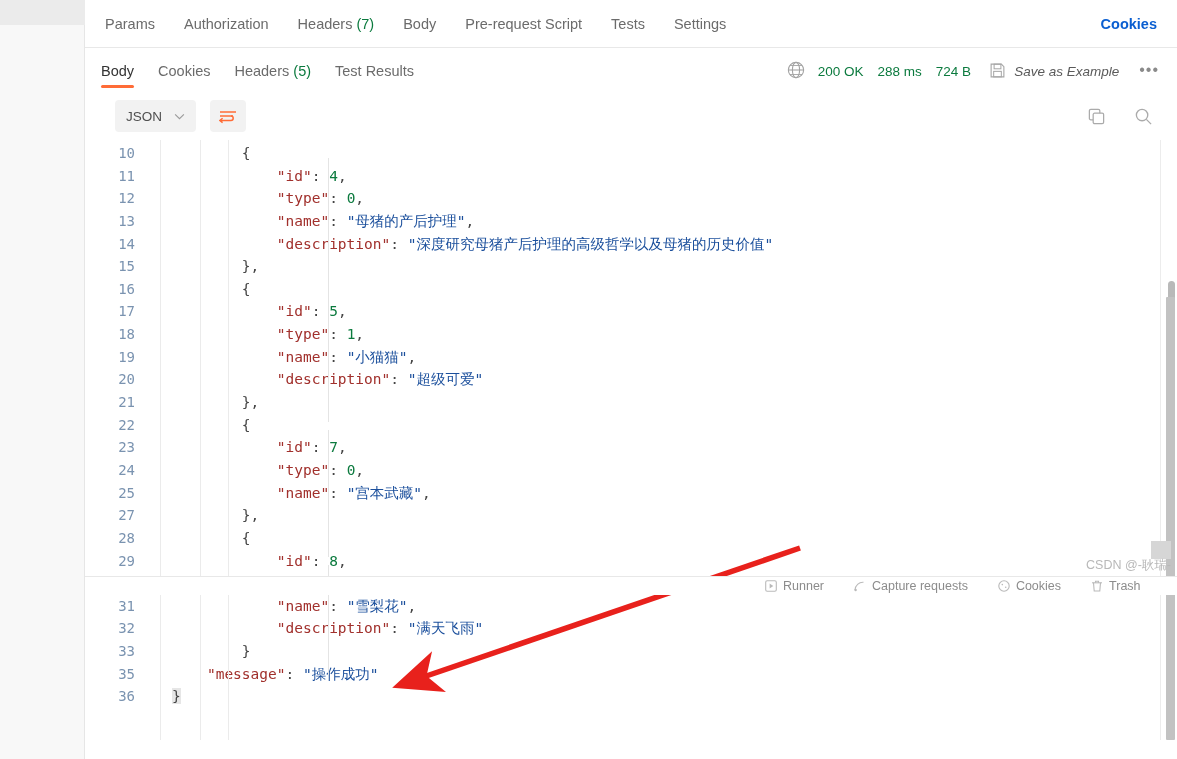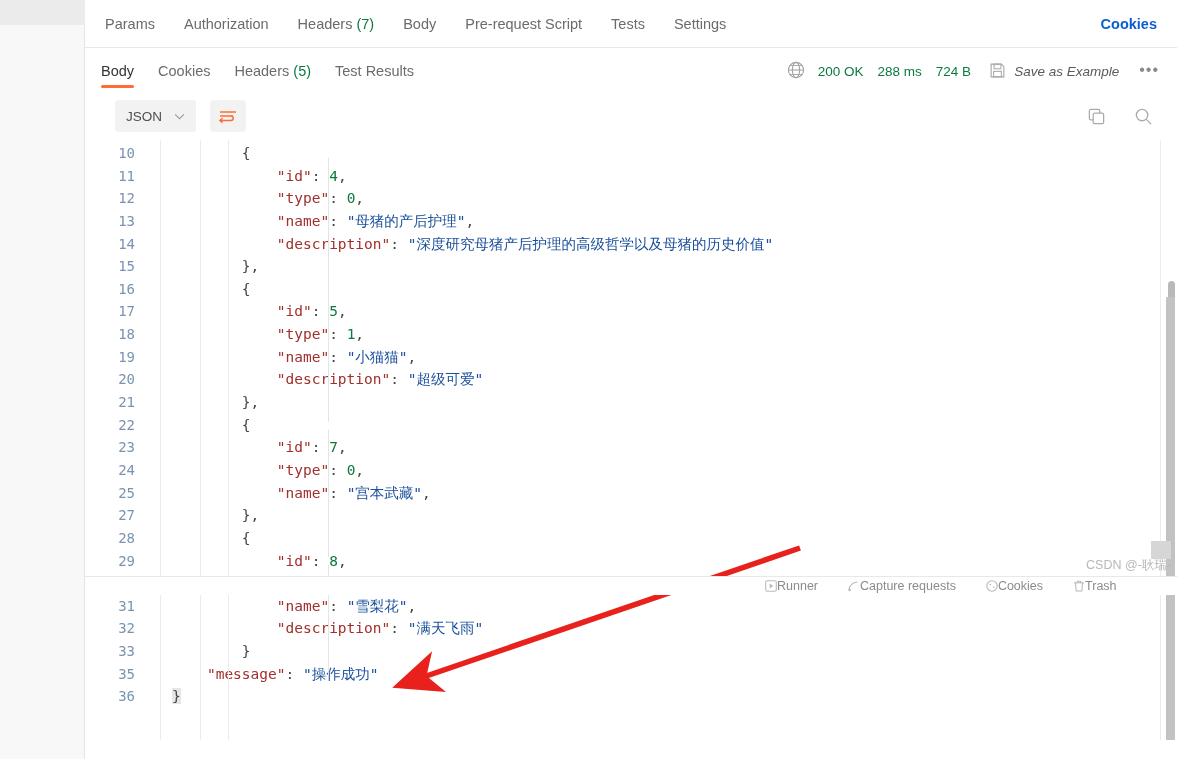--- a/index.html
+++ b/index.html
@@ -119,21 +119,21 @@
 
   
   .arrow-svg { position:absolute; left:0; top:0; width:1177px; height:759px; pointer-events:none; }
 
   
   .bottom-bar {
     position:absolute; left:85px; bottom:0; width:1092px; height:19px;
     border-top:1px solid #e8e8e8; background:#fff; display:flex; align-items:center;
     padding-left:680px; gap:30px; overflow:hidden;
   }
-  .bb-item { display:flex; align-items:center; font-size:12.5px; color:#8c8c8c; white-space:nowrap; cursor:pointer;}
+  .bb-item { display:flex; align-items:center; gap:6px; font-size:12.5px; color:#8c8c8c; white-space:nowrap; cursor:pointer;}
   .bb-ic { width:12px; height:12px; opacity:.6; }
 
   .watermark {
     position:absolute; right:6px; bottom:21px; font-size:12.5px; color:#b8b8b8;
     font-family:"Liberation Sans", sans-serif; white-space:nowrap;
   }
   .wm-block { position:absolute; right:6px; bottom:36px; width:20px; height:18px; background:#d6d6d6; }
 </style>
 </head>
 <body>

